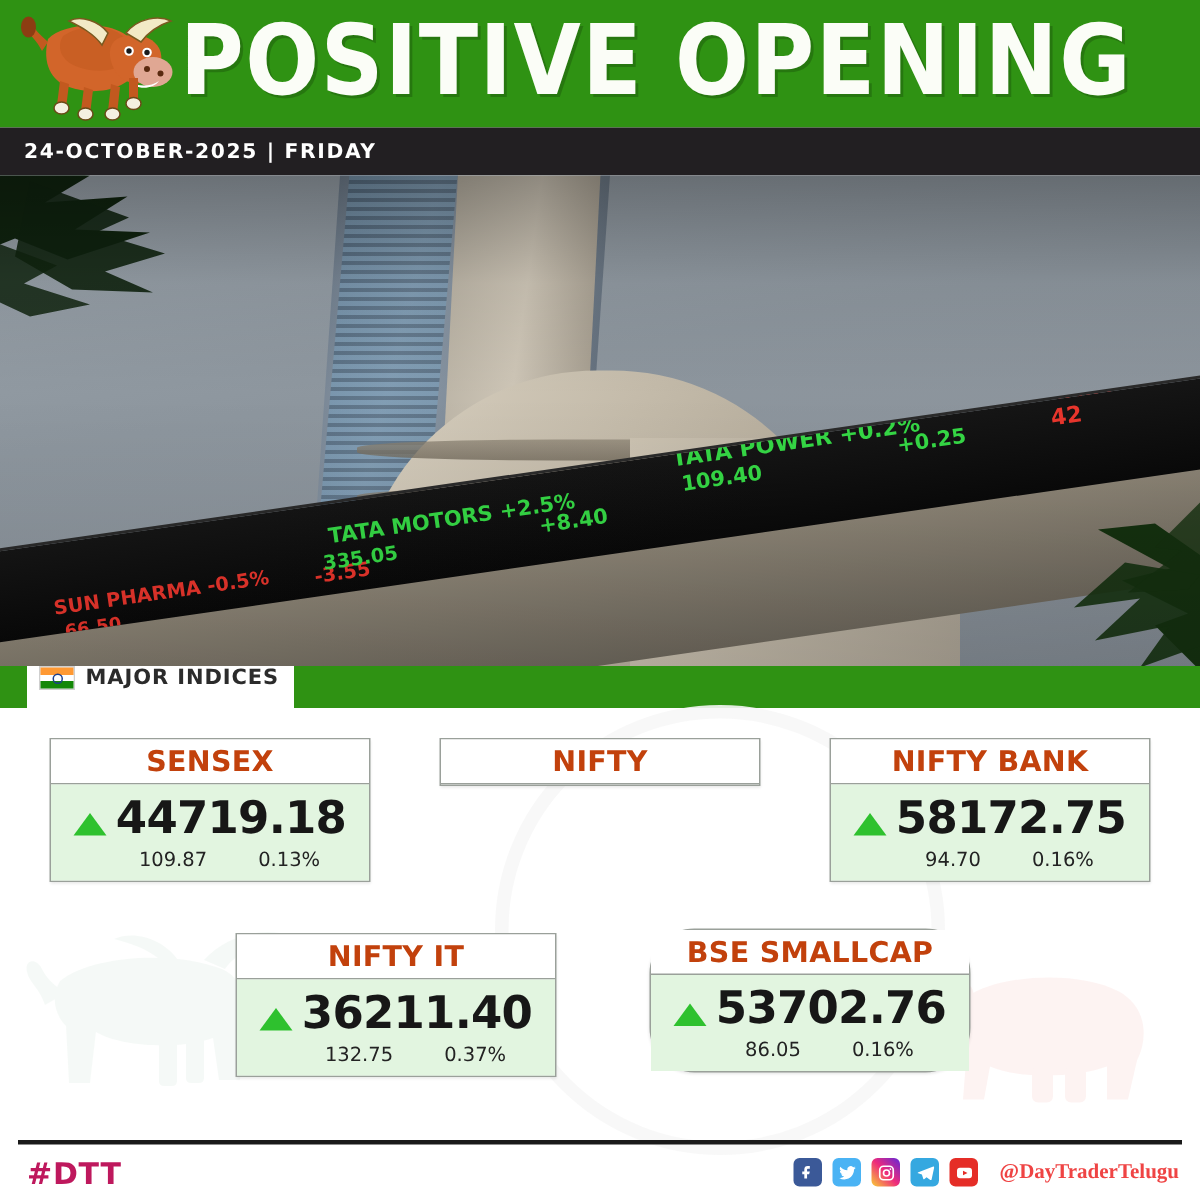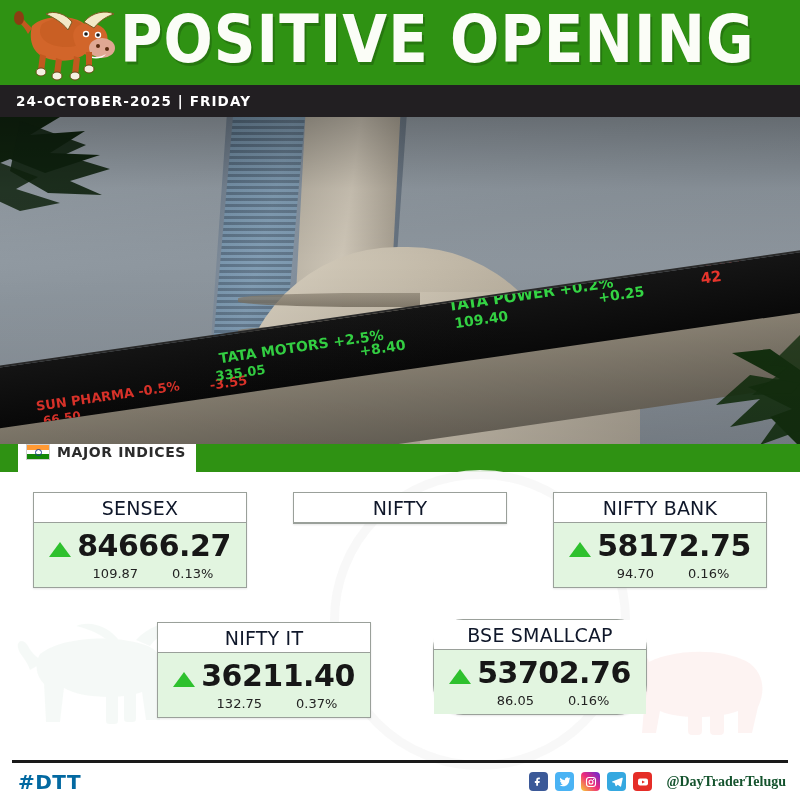--- a/index.html
+++ b/index.html
@@ -135,21 +135,21 @@
   .cards-area { position:absolute; left:0; top:472px; width:800px; height:280px; }
   .card {
     position:absolute; width:214px; border:1px solid #9aa09a;
     background:#fff; box-shadow:0 1px 2px rgba(0,0,0,.10);
   }
   .card-head {
     height:30px; background:#ffffff; display:flex; align-items:center;
     justify-content:center; border-bottom:1px solid #9aa09a;
   }
   .card-name {
-    font-size:19px; font-weight:normal; color:#0f172a; letter-spacing:.2px;
+    font-size:19px; font-weight:bold; color:#c2410c; letter-spacing:.2px;
     font-family:"DejaVu Sans", sans-serif; white-space:nowrap;
   }
   .card-body { background:#e2f5e0; padding:4px 8px 6px 8px; }
   .val-row { display:flex; align-items:center; justify-content:center; gap:6px; height:38px; }
   .arrow-up {
     width:0; height:0; border-left:11px solid transparent;
     border-right:11px solid transparent; border-bottom:15px solid #2ec12e;
     margin-top:7px; flex:0 0 22px;
   }
   .value {
@@ -167,36 +167,36 @@
 
   
   .footer-rule {
     position:absolute; left:12px; top:760px; width:776px; height:3px; background:#1a1a1a;
   }
   .footer {
     position:absolute; left:0; top:763px; width:800px; height:37px;
     display:flex; align-items:center;
   }
   .hashtag {
-    position:absolute; left:18px; font-size:20px; font-weight:bold; color:#0369a1;
+    position:absolute; left:18px; font-size:20px; font-weight:bold; color:#be185d;
     letter-spacing:.5px; font-family:"DejaVu Sans", sans-serif;
   }
   .socials {
     position:absolute; right:14px; display:flex; align-items:center; gap:7px;
   }
   .sico { width:19px; height:19px; border-radius:4px; display:flex; align-items:center;
           justify-content:center; color:#fff; font-size:12px; font-weight:bold;
           font-family:"DejaVu Sans", sans-serif; }
   .s-fb { background:#3b5998; }
   .s-tw { background:#4ab3f4; }
   .s-ig { background:linear-gradient(45deg,#f9ce34,#ee2a7b,#6228d7); }
   .s-tg { background:#35a8e0; }
   .s-yt { background:#e52d27; }
   .handle {
-    font-size:14px; color:#14532d; margin-left:7px;
+    font-size:14px; color:#ef4444; margin-left:7px;
     font-family:"Liberation Serif", serif; font-weight:bold;
   }
 </style>
 </head>
 <body>
 
 <div class="page">
 
   <div class="header">
     <div class="bull-logo">
@@ -315,21 +315,21 @@
 
   <div class="cards-area">
 
     <div class="card" style="left:33px; top:20px;">
       <div class="card-head">
         <span class="card-name">SENSEX</span>
       </div>
       <div class="card-body">
         <div class="val-row">
           <div class="arrow-up"></div>
-          <span class="value">84666.27</span>
+          <span class="value">44719.18</span>
         </div>
         <div class="sub-row">
           <span class="chg">109.87</span>
           <span class="pct">0.13%</span>
         </div>
       </div>
     </div>
 
     <div class="card" style="left:293px; top:20px;">
       <div class="card-head">

